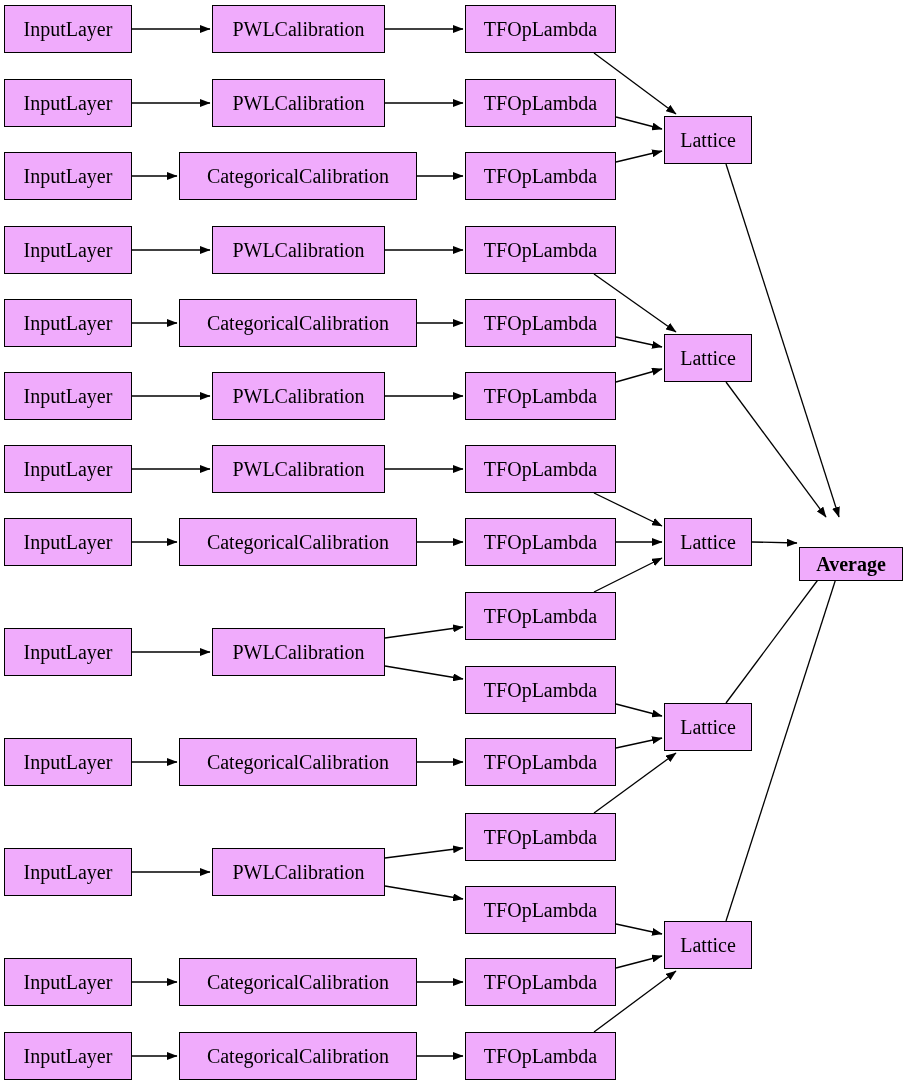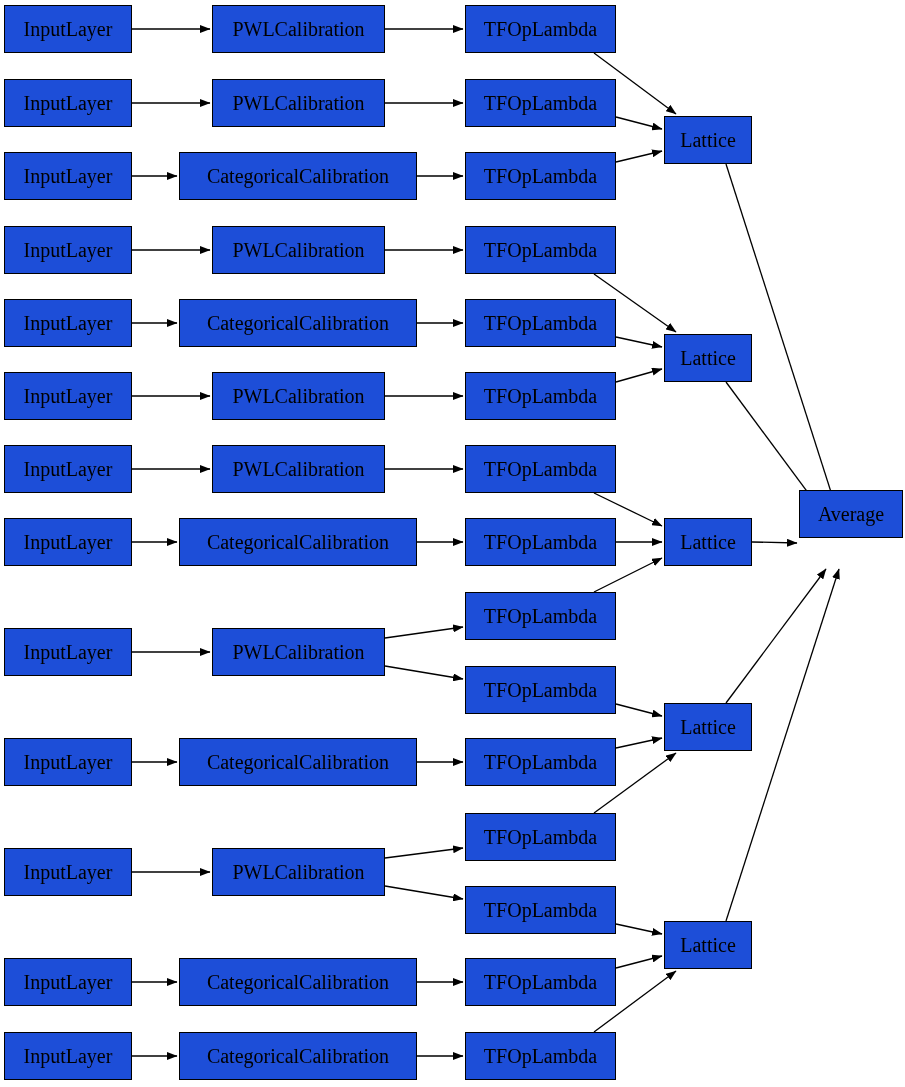--- a/index.html
+++ b/index.html
@@ -18,21 +18,21 @@
     position: absolute;
     left: 0;
     top: 0;
     width: 905px;
     height: 1087px;
   }
   .node {
     position: absolute;
     box-sizing: border-box;
     border: 1.4px solid #000000;
-    background: #1d4ed8;
+    background: #f0abfc;
     display: flex;
     align-items: center;
     justify-content: center;
     font-size: 20px;
     color: #000000;
     white-space: nowrap;
     line-height: 1;
   }
   .edge-line {
     stroke: #000000;
@@ -141,14 +141,14 @@
     <div class="node" style="left: 465px; top: 738px; width: 151px; height: 48px;">TFOpLambda</div>
     <div class="node" style="left: 465px; top: 813px; width: 151px; height: 48px;">TFOpLambda</div>
     <div class="node" style="left: 465px; top: 886px; width: 151px; height: 48px;">TFOpLambda</div>
     <div class="node" style="left: 465px; top: 958px; width: 151px; height: 48px;">TFOpLambda</div>
     <div class="node" style="left: 465px; top: 1032px; width: 151px; height: 48px;">TFOpLambda</div>
     <div class="node" style="left: 664px; top: 116px; width: 88px; height: 48px;">Lattice</div>
     <div class="node" style="left: 664px; top: 334px; width: 88px; height: 48px;">Lattice</div>
     <div class="node" style="left: 664px; top: 518px; width: 88px; height: 48px;">Lattice</div>
     <div class="node" style="left: 664px; top: 703px; width: 88px; height: 48px;">Lattice</div>
     <div class="node" style="left: 664px; top: 921px; width: 88px; height: 48px;">Lattice</div>
-    <div class="node" style="left: 799px; top: 490px; width: 104px; height: 48px;">Average</div>
+    <div class="node" style="left: 799px; top: 547px; width: 104px; height: 34px; font-weight: bold;">Average</div>
   </div>
 
 </body></html>

